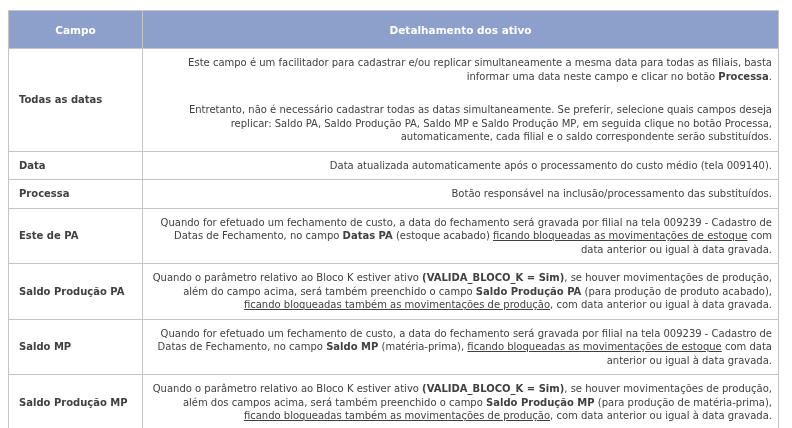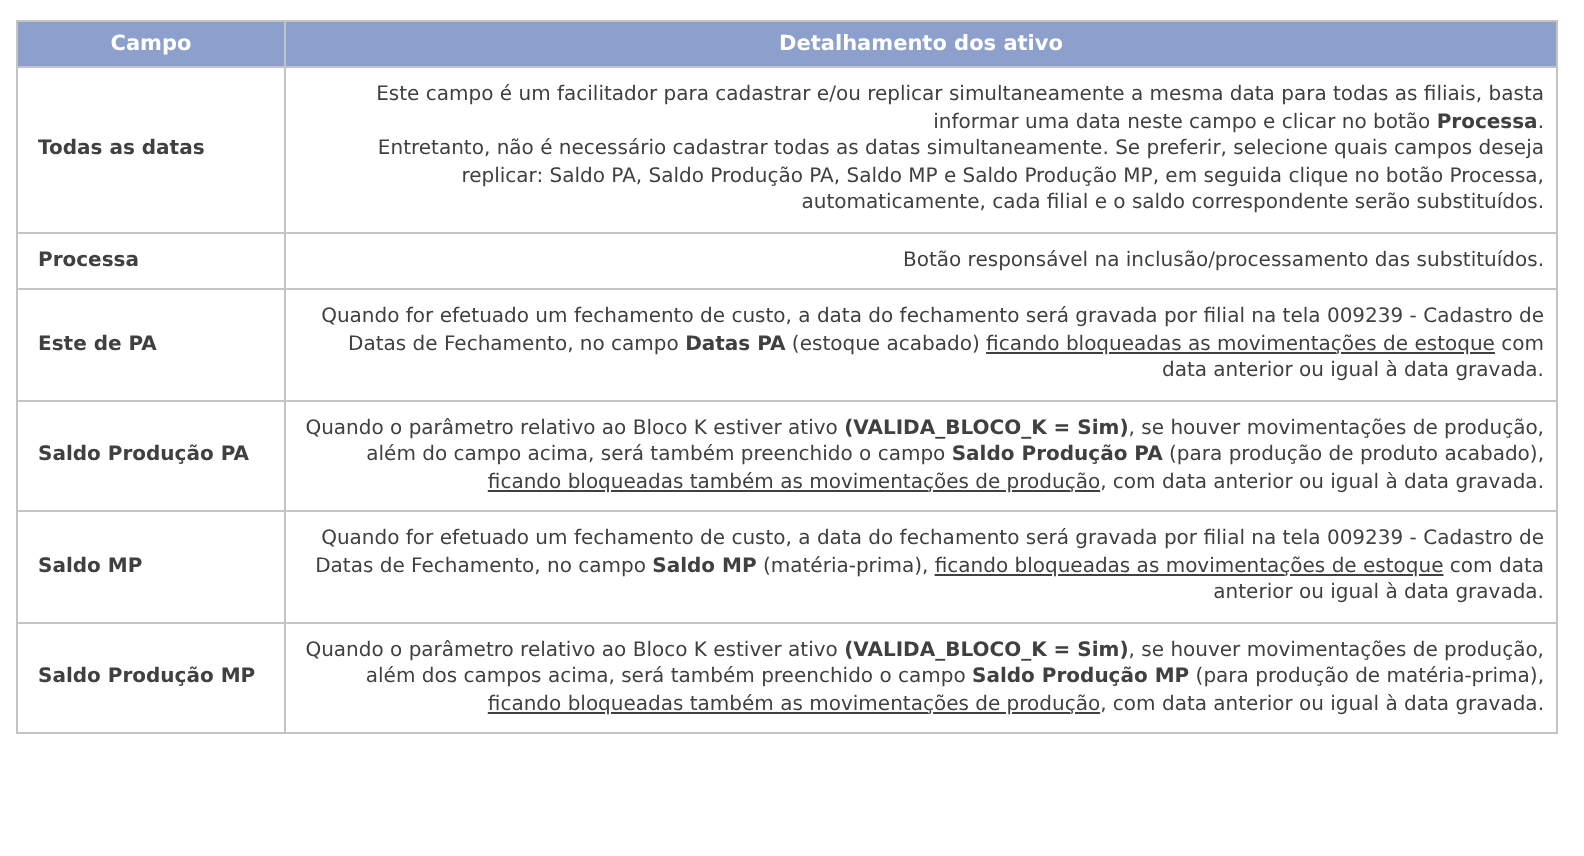--- a/index.html
+++ b/index.html
@@ -30,41 +30,41 @@
   table.field-table col.c-campo { width: 134px; }
   table.field-table th,
   table.field-table td {
     border: 1px solid var(--border);
   }
   table.field-table th {
     background: var(--header-bg);
     color: var(--header-text);
     font-size: 10.5px;
     font-weight: bold;
-    height: 23px;
+    height: 38px;
     text-align: center;
     padding: 2px 4px;
   }
   td.campo-cell {
     color: var(--text);
     font-size: 10px;
     padding: 6px 4px 6px 10px;
     vertical-align: middle;
     line-height: 13px;
     font-weight: bold;
   }
   td.det-cell {
     color: var(--text);
     font-size: 10px;
     padding: 7px 6px 7px 7px;
     vertical-align: middle;
     line-height: 13.5px;
   }
   td.det-cell p { margin: 0; text-align: right; }
-  td.det-cell p + p { margin-top: 0; }
+  td.det-cell p + p { margin-top: 20px; }
   span.b { font-weight: bold; }
   span.u { text-decoration: underline; }
 </style>
 </head>
 <body>
 
 <div class="wrap">
   <table class="field-table">
     <colgroup>
       <col class="c-campo">
@@ -75,20 +75,26 @@
         <th>Campo</th>
         <th>Detalhamento dos ativo</th>
       </tr>
     </thead>
     <tbody id="rows">
         <tr>
           <td class="campo-cell">Todas as datas</td>
           <td class="det-cell">
             <p><span>Este campo é um facilitador para cadastrar e/ou replicar simultaneamente a mesma data para todas as filiais, basta informar uma data neste campo e clicar no botão </span><span class="b">Processa</span><span>.</span></p>
             <p><span>Entretanto, não é necessário cadastrar todas as datas simultaneamente. Se preferir, selecione quais campos deseja replicar: Saldo PA, Saldo Produção PA, Saldo MP e Saldo Produção MP, em seguida clique no botão Processa, automaticamente, cada filial e o saldo correspondente serão substituídos.</span></p>
+          </td>
+        </tr>
+        <tr>
+          <td class="campo-cell">Data</td>
+          <td class="det-cell">
+            <p><span>Data atualizada automaticamente após o processamento do custo médio (tela 009140).</span></p>
           </td>
         </tr>
         <tr>
           <td class="campo-cell">Processa</td>
           <td class="det-cell">
             <p><span>Botão responsável na inclusão/processamento das substituídos.</span></p>
           </td>
         </tr>
         <tr>
           <td class="campo-cell">Este de PA</td>

